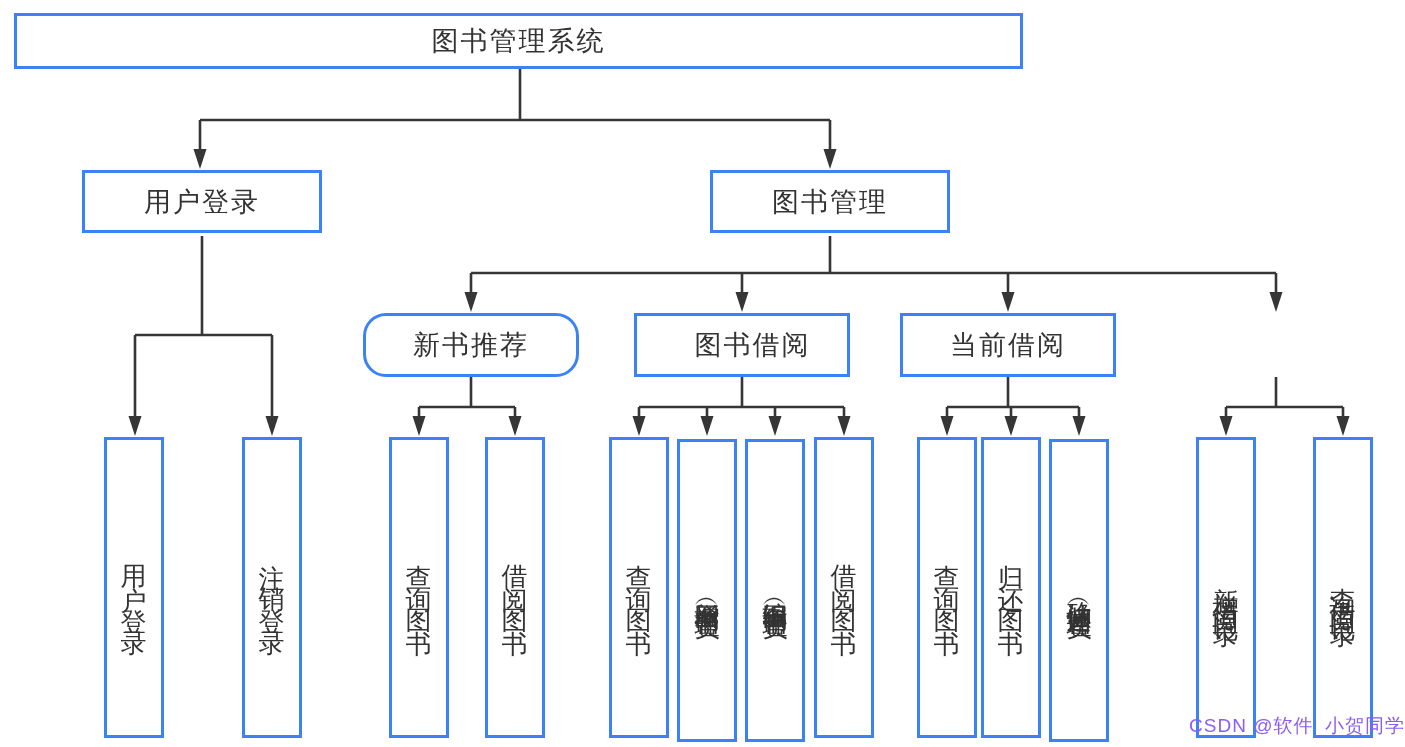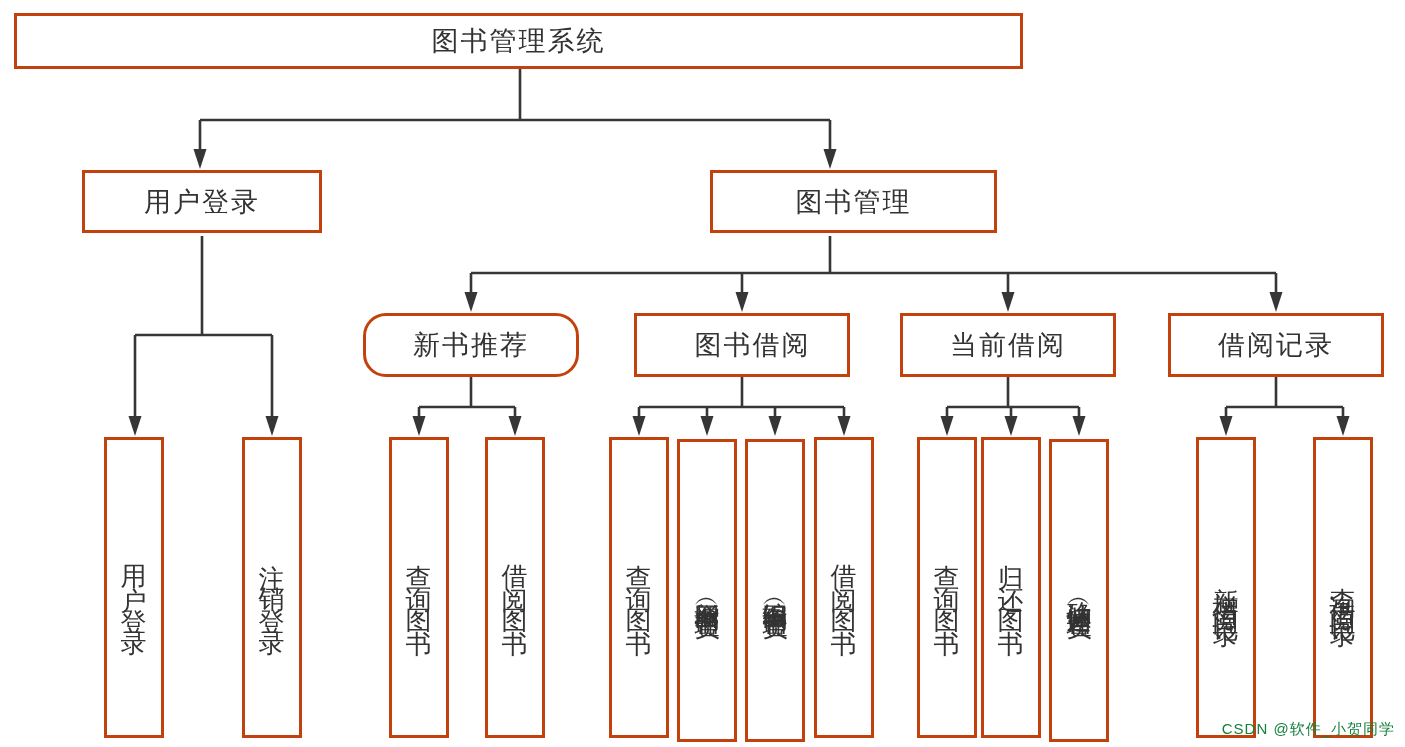--- a/index.html
+++ b/index.html
@@ -8,55 +8,55 @@
     width:1405px; height:747px;
     background:#ffffff;
     font-family:"Liberation Sans", sans-serif;
     color:#333333;
     overflow:hidden;
   }
   svg.wires { position:absolute; left:0; top:0; width:1405px; height:747px; pointer-events:none; }
   .box {
     position:absolute;
     box-sizing:border-box;
-    border:3px solid #c2410c;
+    border:3px solid #3b82f6;
     background:#ffffff;
     display:flex;
     align-items:center;
     justify-content:center;
     text-align:center;
   }
   .h { font-size:27px; letter-spacing:2px; white-space:nowrap; }
   .root  { left:14px;  top:13px;  width:1009px; height:56px; }
   .l1a   { left:82px;  top:170px; width:240px;  height:63px; }
-  .l1b   { left:710px; top:170px; width:287px;  height:63px; }
+  .l1b   { left:710px; top:170px; width:240px;  height:63px; }
   .l2    { top:313px; height:64px; width:216px; }
   .l2a { left:363px;border-radius:23px; }  .l2b { left:634px;padding-left:21px; }  .l2c { left:900px; }  .l2d { left:1168px; }
   .leaf  { top:437px; height:301px; width:60px; }
   .leaf span {
     writing-mode:vertical-rl;
     font-size:26px;
     letter-spacing:22px;
     line-height:1;
     display:block;
   }
   .leaf.med span  { letter-spacing:7px; }
   .leaf.long span { letter-spacing:2px; font-size:25px; }
   .leaf.long { top:439px; height:303px; }
   .x1  { left:104px; }  .x2  { left:242px; }
   .x3  { left:389px; }  .x4  { left:485px; }
   .x5  { left:609px; }  .x6  { left:677px; }  .x7  { left:745px; }  .x8  { left:814px; }
   .x9  { left:917px; }  .x10 { left:981px; }  .x11 { left:1049px; }
   .x12 { left:1196px; } .x13 { left:1313px; }
   .watermark {
     position:absolute;
-    right:10px; bottom:8px;
-    font-size:15px;
+    right:0; bottom:8px;
+    font-size:19px;
     letter-spacing:1px;
-    color:#15803d;
+    color:#8b5cf6;
     z-index:5;
     white-space:nowrap;
   }
 </style>
 </head>
 <body>
 
 <div class="canvas">
 
   <svg class="wires" viewBox="0 0 1405 747" xmlns="http://www.w3.org/2000/svg">
@@ -102,21 +102,20 @@
   </svg>
 
   <div class="box root h">图书管理系统</div>
 
   <div class="box l1a h">用户登录</div>
   <div class="box l1b h">图书管理</div>
 
   <div class="box l2 l2a h">新书推荐</div>
   <div class="box l2 l2b h">图书借阅</div>
   <div class="box l2 l2c h">当前借阅</div>
-  <div class="box l2 l2d h">借阅记录</div>
 
   <div class="box leaf x1">
     <span>用户登录</span>
   </div>
   <div class="box leaf x2">
     <span>注销登录</span>
   </div>
 
   <div class="box leaf x3">
     <span>查询图书</span>

